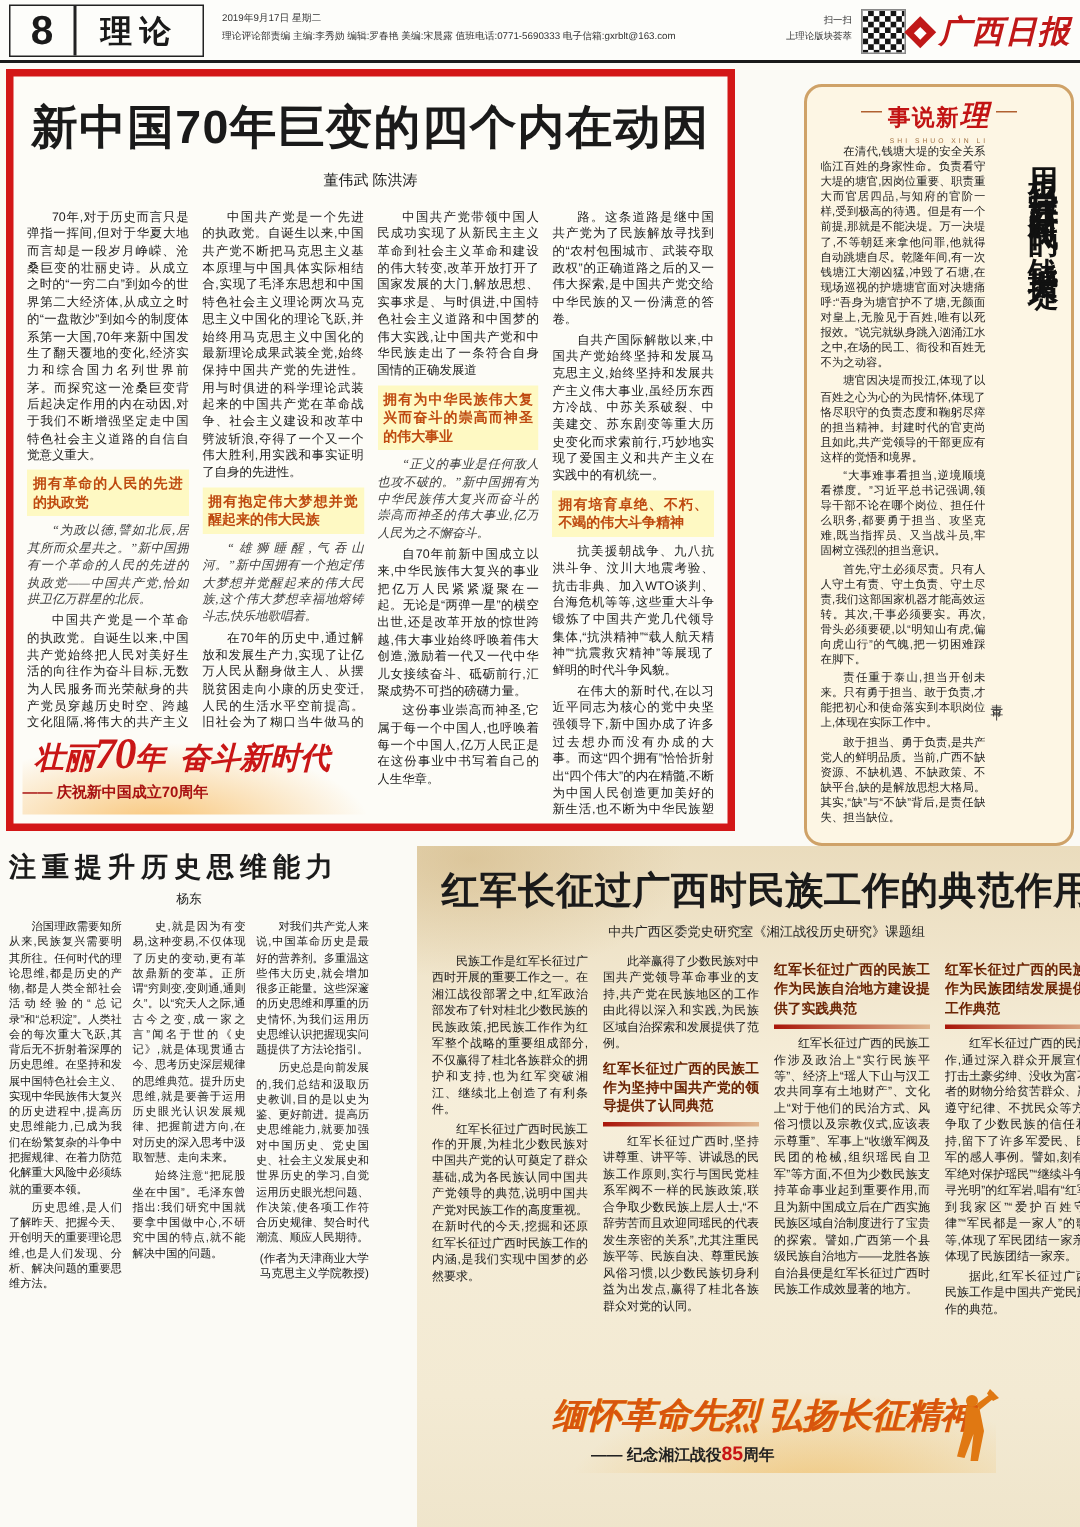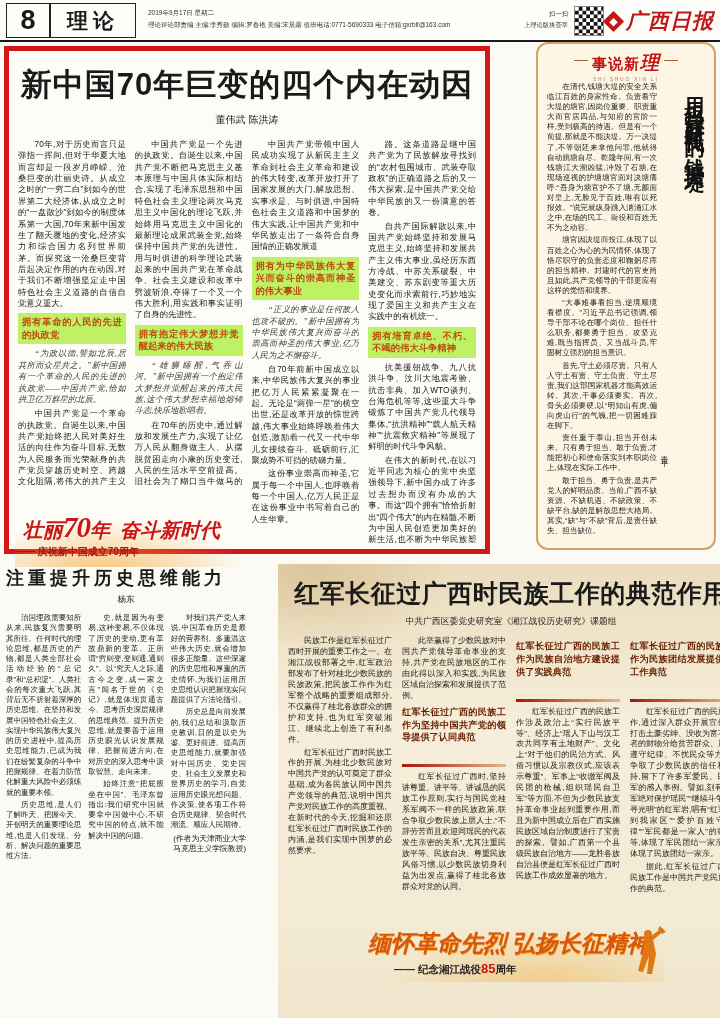--- a/index.html
+++ b/index.html
@@ -23,32 +23,32 @@
   .mast-name { font-family:"Liberation Serif", serif; font-style:italic; font-weight:900; font-size:21px; color:#c01818; letter-spacing:1px; }
 
   
   .main-box { position:absolute; left:4px; top:46px; width:486px; height:508px; border:5px solid #d31717; background:#fdfcf7; }
   .m-title { margin-top:13px; text-align:center; font-size:31px; font-weight:900; letter-spacing:1px; }
   .m-byline { text-align:center; font-size:10px; margin-top:7px; color:#222; }
   .m-cols { position:absolute; left:9px; top:88px; right:9px; bottom:6px; display:flex; gap:9px; }
   .m-col { flex:1; overflow:hidden; font-size:8.3px; line-height:1.37; text-align:justify; }
   .m-col.short { height:346px; }
   .seg.p { text-indent:2em; margin-bottom:2px; }
-  .m-col .seg.sub { font-weight:bold; color:#bf4a10; background:#bef264; padding:3px 4px; margin:4px 0; font-size:9.3px; line-height:1.35; text-indent:0; }
+  .m-col .seg.sub { font-weight:bold; color:#bf4a10; background:#fef9c3; padding:3px 4px; margin:4px 0; font-size:9.3px; line-height:1.35; text-indent:0; }
   .seg.quote { font-family:"Liberation Serif", serif; font-style:italic; color:#3c3c3c; text-indent:2em; margin:2px 0 3px; }
   .seg.close { text-align:right; font-size:7.8px; text-indent:0; margin-top:3px; }
 
-  .banner70 { position:absolute; left:6px; top:460px; width:252px; height:56px;
+  .banner70 { position:absolute; left:6px; top:436px; width:252px; height:56px;
       background: radial-gradient(ellipse at 35% 115%, rgba(246,166,48,.65), rgba(255,255,255,0) 62%); }
   .b70-l1 { font-family:"Liberation Serif", serif; font-style:italic; font-weight:900; color:#c91616; font-size:20px; padding-left:8px; white-space:nowrap; }
   .b70-num { font-size:29px; letter-spacing:-1px; }
   .b70-l2 { font-size:10px; font-weight:bold; color:#a81212; padding-right:14px; margin-top:1px; }
 
   
-  .essay-box { position:absolute; left:536px; top:42px; width:180px; height:508px; border:2px solid #cfa268; border-radius:12px; background:#fdf6e4; }
+  .essay-box { position:absolute; left:536px; top:56px; width:180px; height:508px; border:2px solid #cfa268; border-radius:12px; background:#fdf6e4; }
   .badge { position:absolute; top:6px; left:0; right:0; text-align:center; }
   .badge-inner { display:inline-block; position:relative; padding:0 10px; }
   .badge-inner::before, .badge-inner::after { content:""; position:absolute; top:10px; width:14px; height:1px; background:#b06030; }
   .badge-inner::before { left:-8px; } .badge-inner::after { right:-8px; }
   .badge-main { font-family:"Liberation Serif", serif; font-weight:900; font-size:15px; color:#c21414; letter-spacing:1px; }
   .badge-fancy { font-style:italic; font-size:19px; }
   .badge-sub { font-size:4.5px; color:#a07040; letter-spacing:2px; margin-top:1px; }
   .essay-inner { position:absolute; left:9px; top:38px; right:8px; bottom:9px; display:flex; }
   .essay-body { width:110px; overflow:hidden; font-size:7.6px; line-height:1.33; text-align:justify; color:#222; }
   .essay-side { flex:1; position:relative; }
@@ -66,21 +66,21 @@
   
   .ra { position:absolute; left:250px; top:564px; width:466px; height:524px;
       background: linear-gradient(180deg, #eadcbd 0%, #f6eeda 30%, #f3ead3 70%, #ece1c5 100%); margin-left: 28px; }
   .ra::before { content:""; position:absolute; left:0; top:0; width:180px; height:90px;
       background: radial-gradient(ellipse at 20% 10%, rgba(205,175,120,.5), rgba(255,255,255,0) 70%); }
   .ra-title { position:relative; text-align:center; font-size:25px; font-weight:900; margin-top:13px; letter-spacing:0.5px; }
   .ra-byline { text-align:center; font-size:8.8px; margin-top:6px; color:#222; }
   .ra-cols { position:absolute; left:10px; top:72px; right:10px; bottom:8px; display:flex; gap:10px; }
   .ra-col { flex:1; overflow:hidden; font-size:8px; line-height:1.37; text-align:justify; }
   .ra-col.short { height:280px; }
-  .ra-col .seg.sub { font-weight:bold; color:#6b2404; font-size:9.2px; line-height:1.4; text-indent:0; margin:4px 0 5px; padding-bottom:20px;
+  .ra-col .seg.sub { font-weight:bold; color:#6b2404; font-size:9.2px; line-height:1.4; text-indent:0; margin:4px 0 5px; padding-bottom:4px;
       border-bottom:3px solid #b01c10; border-image:linear-gradient(to right,#a81408,#e0b890) 1; }
   .ra-banner { position:absolute; left:86px; top:358px; width:300px; height:60px;
       background: radial-gradient(ellipse at 60% 120%, rgba(240,170,50,.5), rgba(255,255,255,0) 65%); }
   .rab-main { font-family:"Liberation Serif", serif; font-style:italic; font-weight:900; font-size:23px; color:#d8550e;
       text-shadow:0.5px 0.5px 0 #f0a01c; white-space:nowrap; padding-left:4px; margin-top:6px; }
   .rab-sub { font-size:10.5px; font-weight:bold; color:#222; padding-left:30px; margin-top:2px; }
   .rab-num { color:#c81414; font-size:13px; }
   .bugler { position:absolute; right:-2px; top:2px; }
 
   [data-interactable] { cursor:default; }

